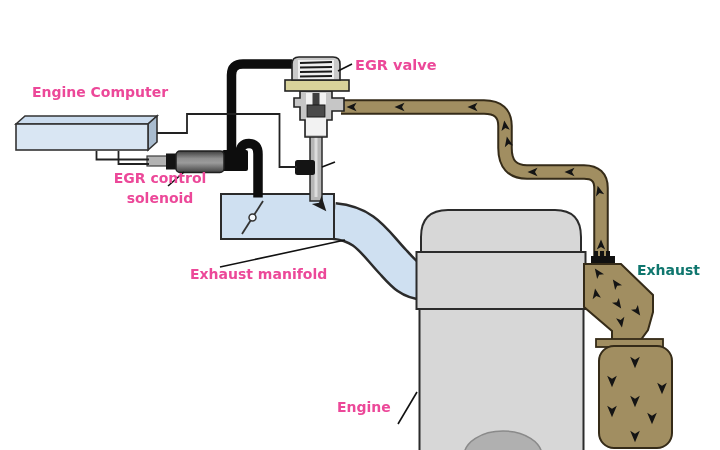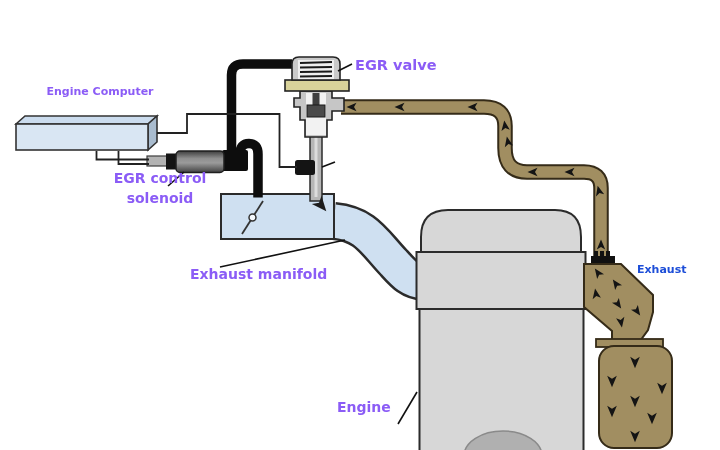--- a/index.html
+++ b/index.html
@@ -1,24 +1,24 @@
 <!DOCTYPE html>
 <html><head>
 <meta charset="utf-8">
 <style>
   html,body{margin:0;padding:0;background:#fff;}
   #stage{position:relative;width:720px;height:450px;background:#fff;overflow:hidden;
          font-family:"DejaVu Sans",sans-serif;}
   #diagram-svg{position:absolute;left:0;top:0;}
-  .lbl{position:absolute;font-weight:700;font-size:14px;color:#8b5cf6;
+  .lbl{position:absolute;font-weight:700;font-size:14px;color:#ec4899;
        line-height:17px;white-space:nowrap;}
   .ctr{text-align:center;}
-  .sz135{font-size:11px;line-height:16px;}
+  .sz135{font-size:14px;line-height:16px;}
   .sz145{font-size:14.5px;}
-  .grey{color:#1d4ed8;}
+  .grey{color:#0f766e;}
 </style>
 </head>
 <body>
 
 <div id="stage">
 
 <svg id="diagram-svg" width="720" height="450" viewBox="0 0 720 450">
   <defs>
     <path id="arr" d="M0,-5.5 L4.2,4.5 L0,2 L-4.2,4.5 Z"></path>
     <linearGradient id="solg" x1="0" y1="0" x2="0" y2="1">

